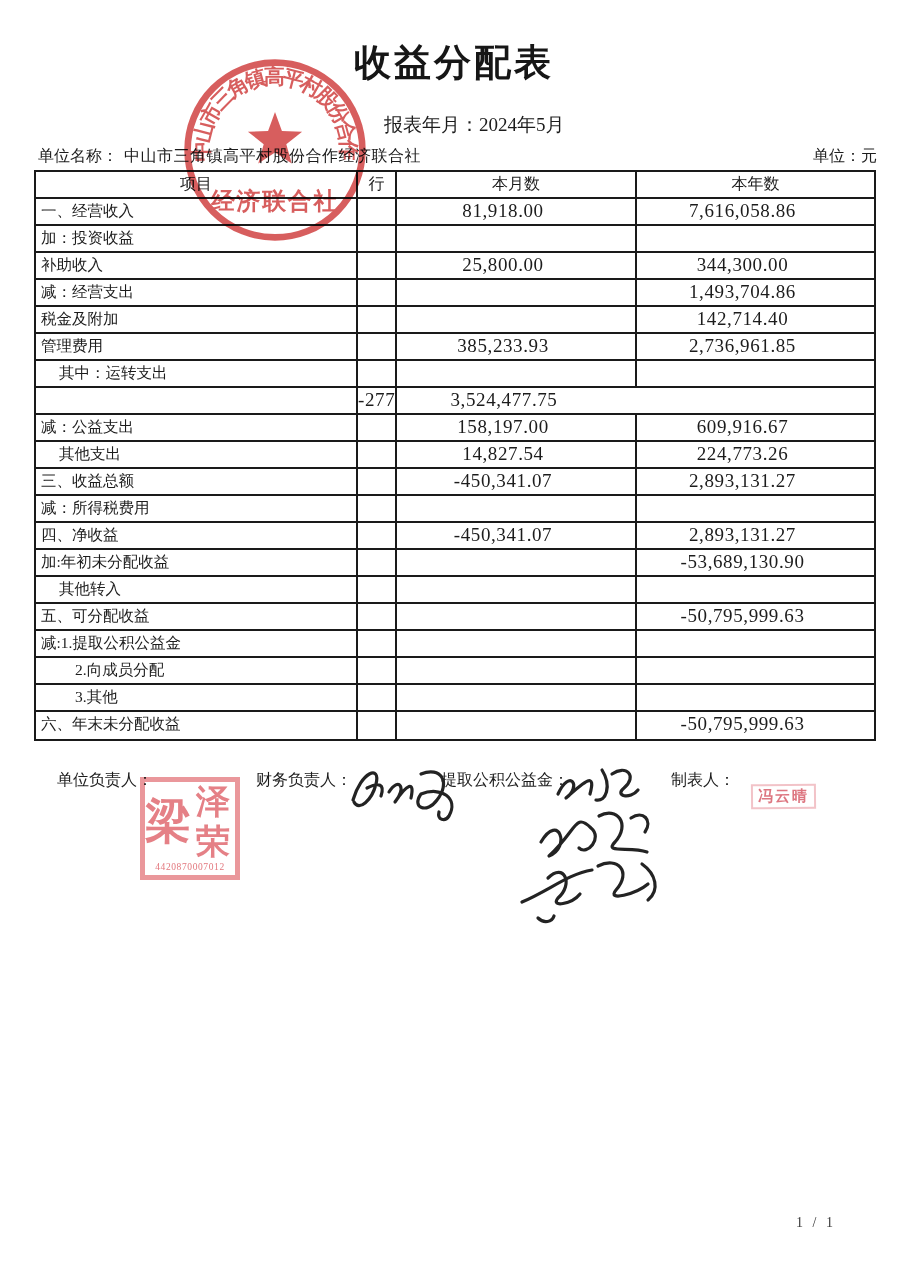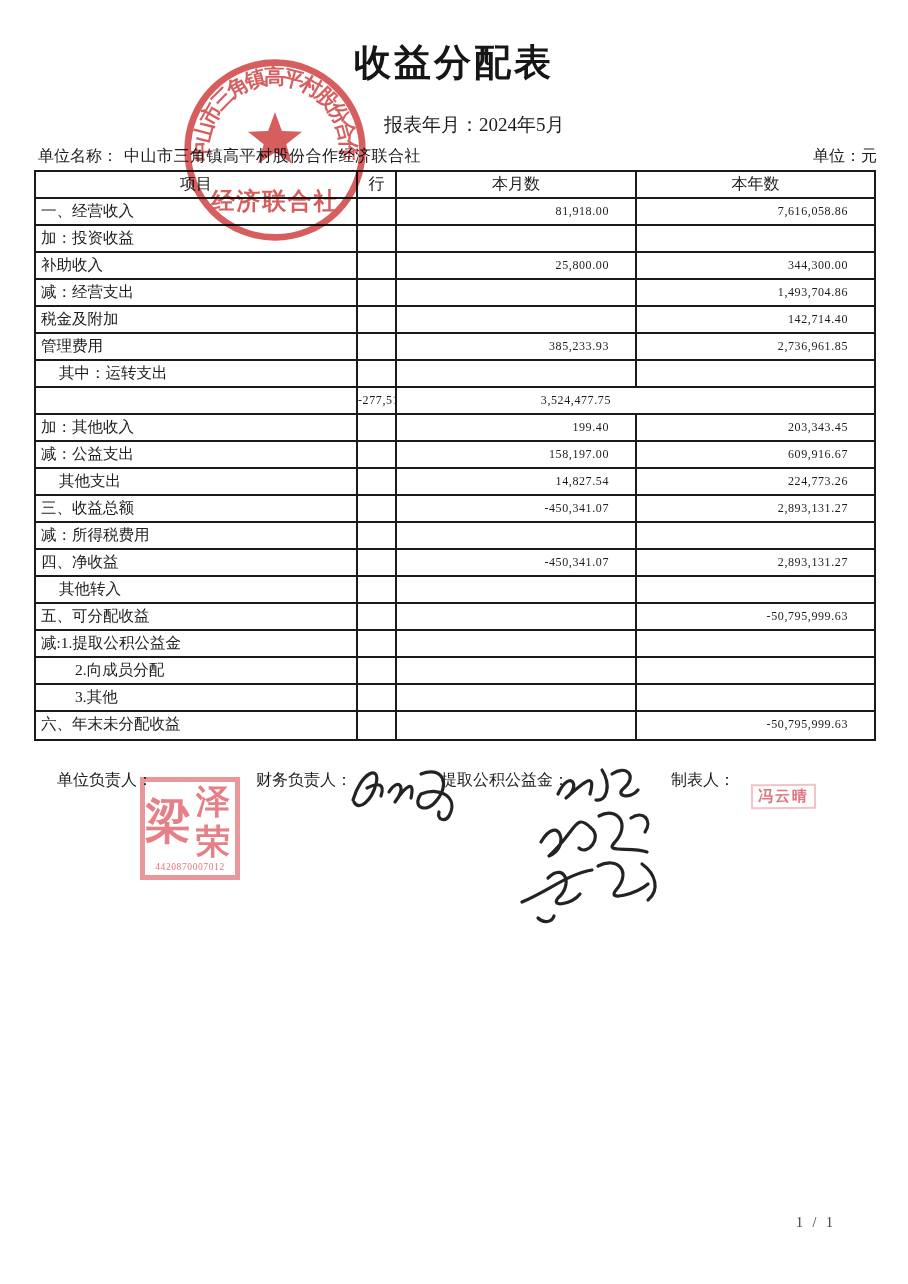--- a/index.html
+++ b/index.html
@@ -23,21 +23,21 @@
   
   .fin-table{top:170px;left:34px;width:842px;border:2px solid #1a1a1a;box-sizing:border-box;background:transparent;}
   .tr{display:grid;grid-template-columns:322px 39px 240px 237px;height:27px;border-bottom:2px solid #1a1a1a;box-sizing:border-box;}
   .tr:last-child{border-bottom:none;}
   .tbody .tr:last-child{border-bottom:none;font-family:Liberation Serif, serif;}
   .td{box-sizing:border-box;line-height:24px;font-size:15.5px;overflow:hidden;white-space:nowrap;}
   .c1,.c2,.c3{border-right:2px solid #1a1a1a;}
   .item{padding-left:5px;}
   .item.ind1{padding-left:23px;}
   .item.ind2{padding-left:39px;}
-  .num{text-align:right;padding-right:26px;letter-spacing:.6px;font-size:12px;}
+  .num{text-align:center;padding-right:26px;letter-spacing:.6px;font-size:19px;}
   .head .td{text-align:center;font-size:16px;padding:0;}
 
   
   .sig-label{font-size:16px;}
   .lbl-unit-head{top:770px;left:57px;}
   .lbl-finance{top:770px;left:256px;}
   .lbl-supervision{top:770px;left:441px;}
   .lbl-preparer{top:770px;left:671px;}
 
   
@@ -140,26 +140,20 @@
       <div class="td c3 num"></div>
       <div class="td c4 num"></div>
     </div>
 
     <div class="tr">
       <div class="td c2"></div>
       <div class="td c3 num">-277,515.93</div>
       <div class="td c4 num">3,524,477.75</div>
     </div>
 
-    <div class="tr">
-      <div class="td c1 item">加：其他收入</div>
-      <div class="td c2"></div>
-      <div class="td c3 num">199.40</div>
-      <div class="td c4 num">203,343.45</div>
-    </div>
 
     <div class="tr">
       <div class="td c1 item">减：公益支出</div>
       <div class="td c2"></div>
       <div class="td c3 num">158,197.00</div>
       <div class="td c4 num">609,916.67</div>
     </div>
 
     <div class="tr">
       <div class="td c1 item ind1">其他支出</div>
@@ -182,20 +176,26 @@
       <div class="td c4 num"></div>
     </div>
 
     <div class="tr">
       <div class="td c1 item">四、净收益</div>
       <div class="td c2"></div>
       <div class="td c3 num">-450,341.07</div>
       <div class="td c4 num">2,893,131.27</div>
     </div>
 
+    <div class="tr">
+      <div class="td c1 item">加:年初未分配收益</div>
+      <div class="td c2"></div>
+      <div class="td c3 num"></div>
+      <div class="td c4 num">-53,689,130.90</div>
+    </div>
 
     <div class="tr">
       <div class="td c1 item ind1">其他转入</div>
       <div class="td c2"></div>
       <div class="td c3 num"></div>
       <div class="td c4 num"></div>
     </div>
 
     <div class="tr">
       <div class="td c1 item">五、可分配收益</div>

